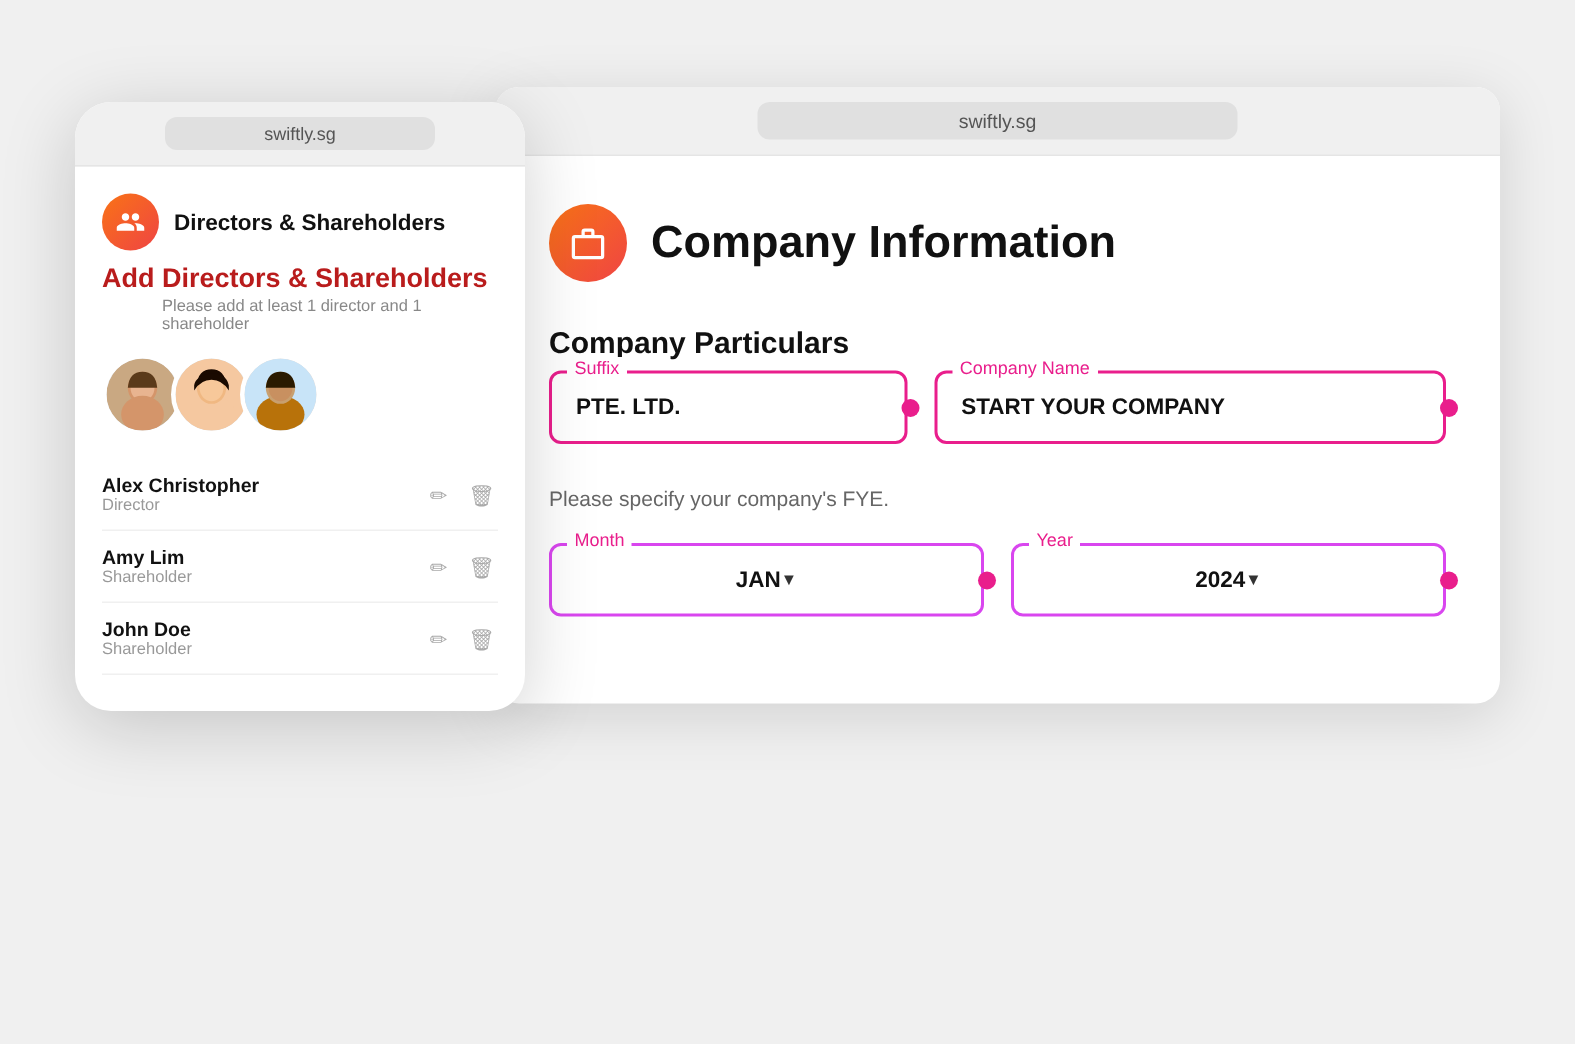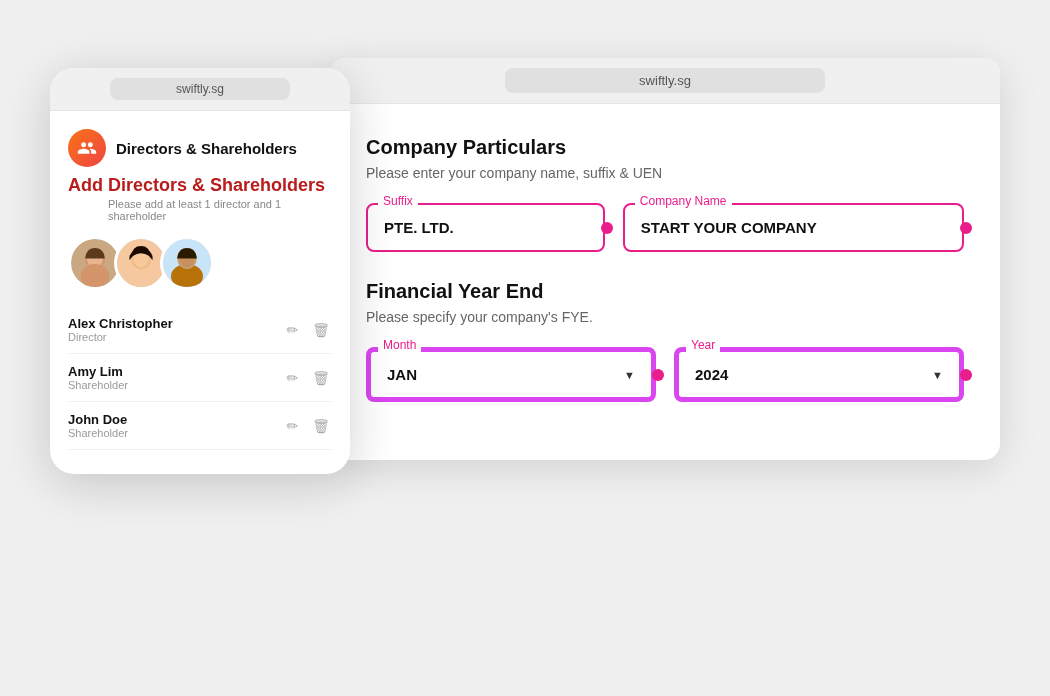--- a/index.html
+++ b/index.html
@@ -139,23 +139,23 @@
       font-size: 15px;
       font-weight: 600;
       color: #111;
       outline: none;
       background: #fff;
     }
 
     .form-field .select-box {
       display: flex;
       align-items: center;
-      justify-content: space-between;
+      justify-content: center;
       cursor: pointer;
-      border: 5px solid #d946ef;
+      border: 2px solid #d946ef;
     }
 
     .form-field .dot-indicator {
       position: absolute;
       right: -8px;
       top: 50%;
       transform: translateY(-50%);
       width: 12px;
       height: 12px;
       background: #e91e8c;
@@ -322,40 +322,46 @@
 </head>
 <body>
 
 <div class="scene">
 
   <div class="desktop-card">
     <div class="browser-bar">
       <div class="url-bar">swiftly.sg</div>
     </div>
     <div class="desktop-content">
+      <div class="page-header">
+        <div class="page-icon">
+          <svg viewBox="0 0 24 24">
+            <path d="M20 7h-4V5a2 2 0 0 0-2-2h-4a2 2 0 0 0-2 2v2H4a2 2 0 0 0-2 2v11a2 2 0 0 0 2 2h16a2 2 0 0 0 2-2V9a2 2 0 0 0-2-2zm-10-2h4v2h-4V5zm10 15H4V9h16v11z"></path>
+          </svg>
+        </div>
+        <h1 class="page-title">Company Information</h1>
+      </div>
 
       <div class="form-section">
         <h2 class="section-title">Company Particulars</h2>
-        <p class="section-desc">Please enter your company name, suffix &amp; UEN</p>
         <div class="form-row">
           <div class="form-field suffix">
             <label>Suffix</label>
             <input type="text" style="border-color: rgb(233, 30, 140);" value="PTE. LTD.">
             <span class="dot-indicator"></span>
           </div>
           <div class="form-field">
             <label>Company Name</label>
             <input type="text" style="border-color: rgb(233, 30, 140);" value="START YOUR COMPANY">
             <span class="dot-indicator"></span>
           </div>
         </div>
       </div>
 
       <div class="section-divider">
-        <h2 class="section-title">Financial Year End</h2>
         <p class="section-desc">Please specify your company's FYE.</p>
         <div class="form-row">
           <div class="form-field">
             <label>Month</label>
             <div class="select-box">
               <span>JAN</span>
               <span class="chevron-down">▼</span>
             </div>
             <span class="dot-indicator"></span>
           </div>

